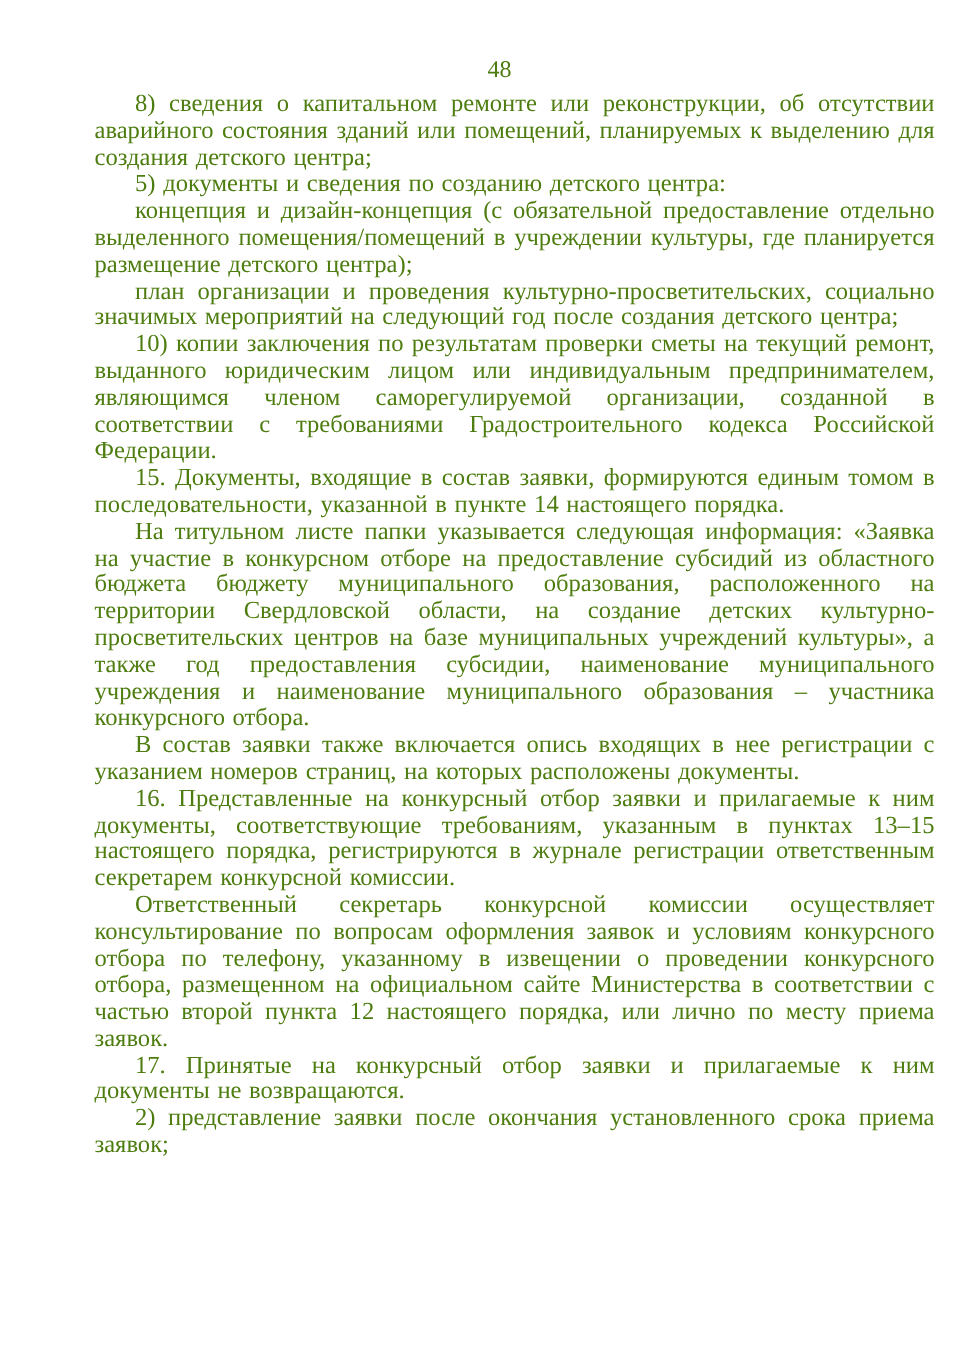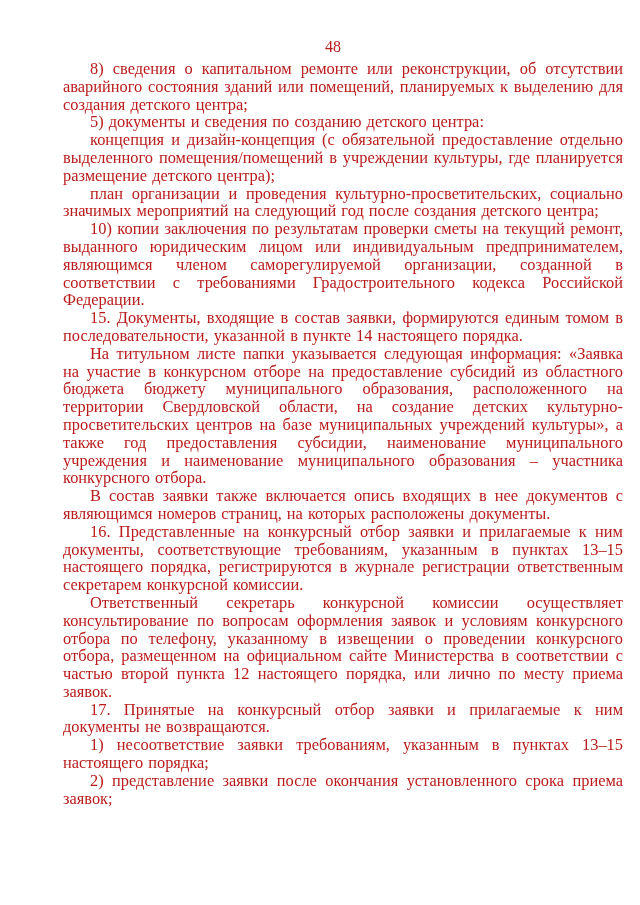--- a/index.html
+++ b/index.html
@@ -7,21 +7,21 @@
     padding: 0;
     background: #ffffff;
   }
   .page {
     position: relative;
     width: 640px;
     height: 905px;
     background: #ffffff;
     overflow: hidden;
     font-family: "Liberation Serif", "DejaVu Serif", serif;
-    color: #b91c1c;
+    color: #4d7c0f;
   }
   .page-number {
     position: absolute;
     top: 38px;
     left: 53px;
     width: 560px;
     text-align: center;
     font-size: 16px;
     line-height: 17px;
   }
@@ -47,20 +47,19 @@
 <div class="page">
   <div class="page-number">48</div>
   <div class="doc-body">
       <p>8) сведения о капитальном ремонте или реконструкции, об отсутствии аварийного состояния зданий или помещений, планируемых к выделению для создания детского центра;</p>
       <p>5) документы и сведения по созданию детского центра:</p>
       <p>концепция и дизайн-концепция (с обязательной предоставление отдельно выделенного помещения/помещений в учреждении культуры, где планируется размещение детского центра);</p>
       <p>план организации и проведения культурно-просветительских, социально значимых мероприятий на следующий год после создания детского центра;</p>
       <p>10) копии заключения по результатам проверки сметы на текущий ремонт, выданного юридическим лицом или индивидуальным предпринимателем, являющимся членом саморегулируемой организации, созданной в соответствии с требованиями Градостроительного кодекса Российской Федерации.</p>
       <p>15. Документы, входящие в состав заявки, формируются единым томом в последовательности, указанной в пункте 14 настоящего порядка.</p>
       <p>На титульном листе папки указывается следующая информация: «Заявка на участие в конкурсном отборе на предоставление субсидий из областного бюджета бюджету муниципального образования, расположенного на территории Свердловской области, на создание детских культурно-просветительских центров на базе муниципальных учреждений культуры», а также год предоставления субсидии, наименование муниципального учреждения и наименование муниципального образования – участника конкурсного отбора.</p>
-      <p>В состав заявки также включается опись входящих в нее документов с являющимся номеров страниц, на которых расположены документы.</p>
+      <p>В состав заявки также включается опись входящих в нее регистрации с указанием номеров страниц, на которых расположены документы.</p>
       <p>16. Представленные на конкурсный отбор заявки и прилагаемые к ним документы, соответствующие требованиям, указанным в пунктах 13–15 настоящего порядка, регистрируются в журнале регистрации ответственным секретарем конкурсной комиссии.</p>
       <p>Ответственный секретарь конкурсной комиссии осуществляет консультирование по вопросам оформления заявок и условиям конкурсного отбора по телефону, указанному в извещении о проведении конкурсного отбора, размещенном на официальном сайте Министерства в соответствии с частью второй пункта 12 настоящего порядка, или лично по месту приема заявок.</p>
       <p>17. Принятые на конкурсный отбор заявки и прилагаемые к ним документы не возвращаются.</p>
-      <p>1) несоответствие заявки требованиям, указанным в пунктах 13–15 настоящего порядка;</p>
       <p>2) представление заявки после окончания установленного срока приема заявок;</p>
     </div>
 </div>
 
 </body></html>

